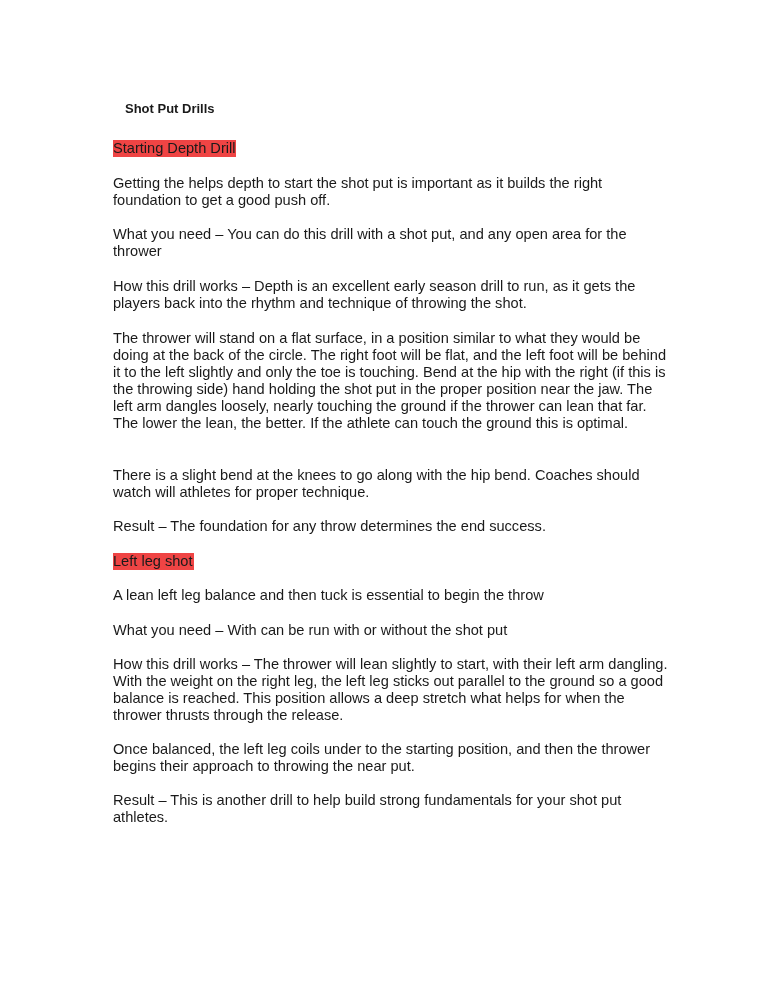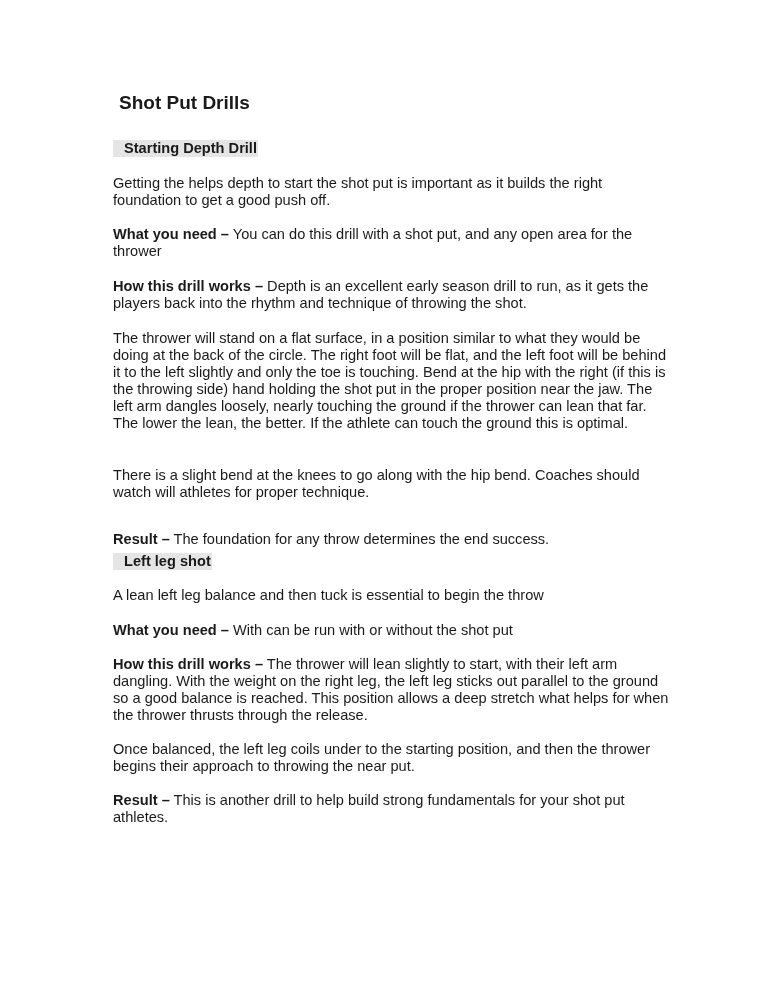--- a/index.html
+++ b/index.html
@@ -4,39 +4,39 @@
 <style>
   html, body { margin: 0; padding: 0; background: #ffffff; }
   body { width: 768px; height: 994px; position: relative; overflow: hidden; }
   .page {
     position: absolute; left: 113px; top: 0; width: 560px;
     font-family: "Liberation Sans", sans-serif;
     color: #1a1a1a; font-size: 14.6px; line-height: 17px;
   }
   .title {
     position: absolute; top: 86px; left: 0;
-    font-size: 19px; font-weight: bold; line-height: 22px; margin: 6px;
+    font-size: 13px; font-weight: bold; line-height: 22px; margin: 12px;
   }
-  .hl { background: #e5e5e5; font-weight: bold; padding: 0 1px 1px 11px; }
+  .hl { background: #ef4444; font-weight: normal; padding: 0 1px 1px 0; }
   .blk { position: absolute; left: 0; width: 560px; margin: 0; }
-  b { font-weight: bold; }
+  b { font-weight: normal; }
 </style>
 </head>
 <body>
 
 <div class="page">
   <h1 class="title">Shot Put Drills</h1>
 
   <p class="blk" style="top:140px"><span class="hl">Starting Depth Drill</span></p>
   <p class="blk" style="top:175px">Getting the helps depth to start the shot put is important as it builds the right foundation to get a good push off.</p>
   <p class="blk" style="top:226px"><b>What you need –</b><span> You can do this drill with a shot put, and any open area for the thrower</span></p>
   <p class="blk" style="top:278px"><b>How this drill works –</b><span> Depth is an excellent early season drill to run, as it gets the players back into the rhythm and technique of throwing the shot.</span></p>
   <p class="blk" style="top:330px">The thrower will stand on a flat surface, in a position similar to what they would be doing at the back of the circle.  The right foot will be flat, and the left foot will be behind it to the left slightly and only the toe is touching.  Bend at the hip with the right (if this is the throwing side) hand holding the shot put in the proper position near the jaw.  The left arm dangles loosely, nearly touching the ground if the thrower can lean that far.  The lower the lean, the better.  If the athlete can touch the ground this is optimal.</p>
   <p class="blk" style="top:467px">There is a slight bend at the knees to go along with the hip bend.  Coaches should watch will athletes for proper technique.</p>
-  <p class="blk" style="top:531px"><b>Result –</b><span> The foundation for any throw determines the end success.</span></p>
+  <p class="blk" style="top:518px"><b>Result –</b><span> The foundation for any throw determines the end success.</span></p>
 
   <p class="blk" style="top:553px"><span class="hl">Left leg shot</span></p>
   <p class="blk" style="top:587px">A lean left leg balance and then tuck is essential to begin the throw</p>
   <p class="blk" style="top:622px"><b>What you need –</b><span> With can be run with or without the shot put</span></p>
   <p class="blk" style="top:656px"><b>How this drill works –</b><span> The thrower will lean slightly to start, with their left arm dangling.  With the weight on the right leg, the left leg sticks out parallel to the ground so a good balance is reached.  This position allows a deep stretch what helps for when the thrower thrusts through the release.</span></p>
   <p class="blk" style="top:741px">Once balanced, the left leg coils under to the starting position, and then the thrower begins their approach to throwing the near put.</p>
   <p class="blk" style="top:792px"><b>Result –</b><span> This is another drill to help build strong fundamentals for your shot put athletes.</span></p>
 </div>
 
 </body></html>

